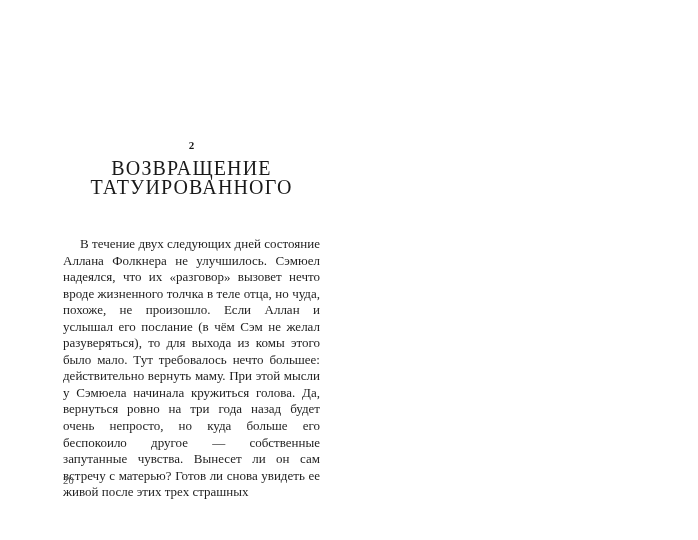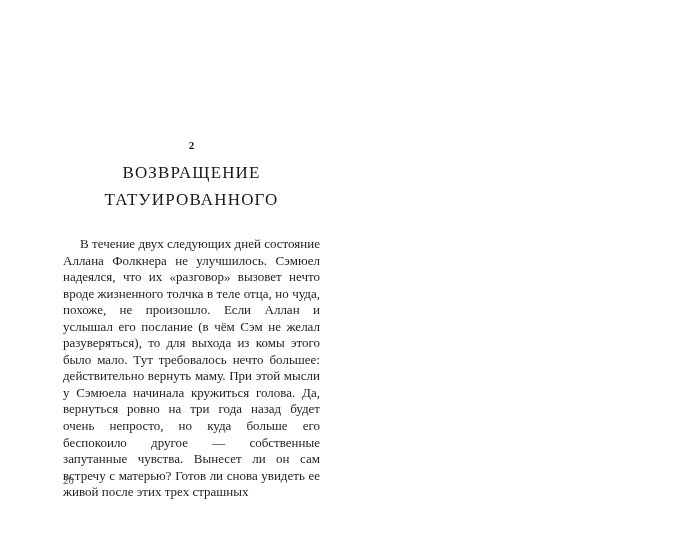--- a/index.html
+++ b/index.html
@@ -63,22 +63,22 @@
   }
   #chapter-number {
     font-size: 11px;
     font-weight: bold;
     line-height: 14px;
     letter-spacing: 0.2px;
     color: #1b1b1b;
   }
   #chapter-title {
     margin-top: 7px;
-    font-size: 17px;
-    line-height: 27px;
+    font-size: 20px;
+    line-height: 19px;
     letter-spacing: 1.15px;
     color: #191919;
     white-space: pre-line;
   }
 
   
   .folio {
     position: absolute;
     top: 474px;
     width: 257px;

